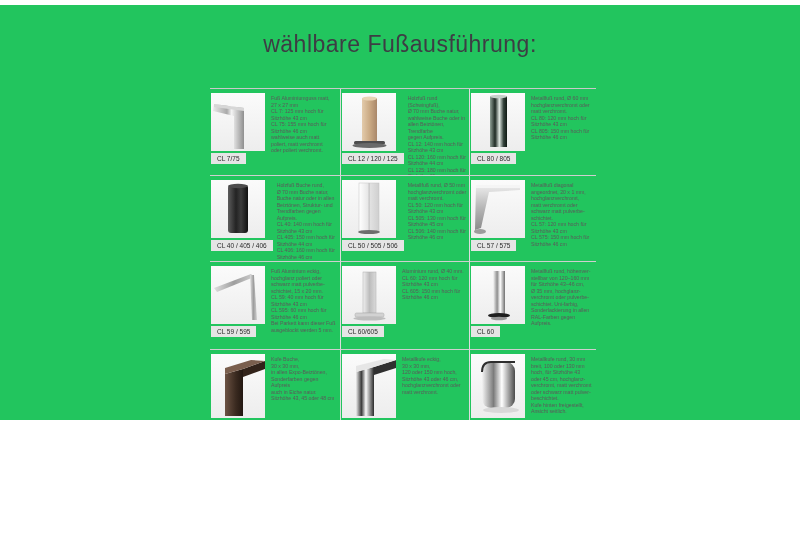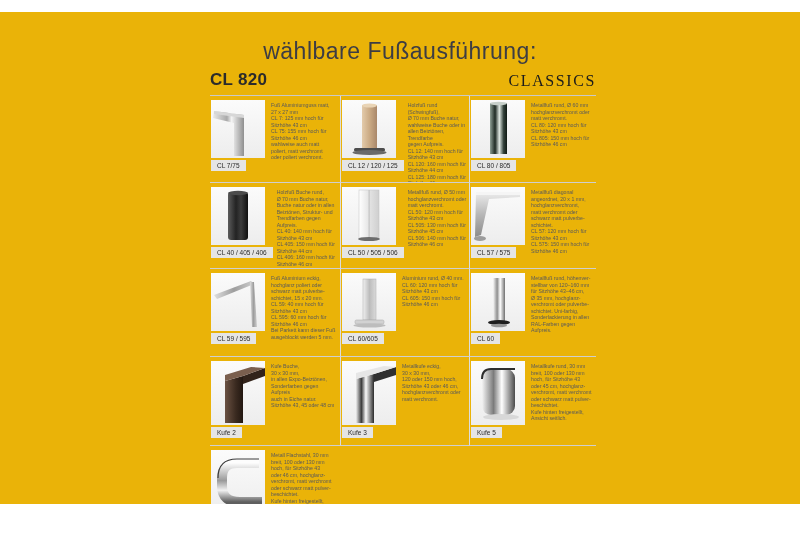--- a/index.html
+++ b/index.html
@@ -1,17 +1,17 @@
 <!DOCTYPE html>
 <html><head>
 <meta charset="utf-8">
 <style>
   html,body{margin:0;padding:0;background:#fff;}
   body{font-family:"Liberation Sans", sans-serif;}
-  .sheet{position:relative;width:800px;height:492px;background:#eab308;overflow:hidden;margin:12px auto;}
+  .sheet{position:relative;width:800px;height:415px;background:#22c55e;overflow:hidden;margin:5px auto;}
   .page-title{position:absolute;left:0;top:26px;width:100%;text-align:center;
     font-size:23px;font-weight:400;color:#3d3d44;letter-spacing:.5px;}
   .series-row{position:absolute;left:210px;top:58px;width:386px;display:flex;
     justify-content:space-between;align-items:flex-end;}
   .series-name{font-size:17px;font-weight:700;color:#2b2b2b;letter-spacing:.3px;}
   .collection-name{font-family:"Liberation Serif", serif;font-size:16px;color:#1c1c1c;letter-spacing:1.6px;}
   .grid{position:absolute;left:210px;top:83px;width:386px;display:grid;
     grid-template-columns:130px 129px 127px;grid-template-rows:87px 86px 88px 89px 90px;
     border-top:1px solid #c9c9c9;}
   .cell{border-bottom:1px solid #cfcfcf;padding:4px 2px 0 1px;display:flex;gap:4px;overflow:hidden;}
@@ -25,24 +25,20 @@
     padding:0 6px;white-space:nowrap;}
   .desc{flex:1;font-size:5.2px;line-height:1.25;color:#5a5a5a;white-space:pre-line;padding-top:2px;}
 </style>
 </head>
 <body>
 
 <div class="sheet">
 
   <div class="page-title">wählbare Fußausführung:</div>
 
-  <div class="series-row">
-    <span class="series-name">CL 820</span>
-    <span class="collection-name">CLASSICS</span>
-  </div>
 
   <div class="grid">
 
     <div class="cell c1">
       <div class="thumbcol">
         <div class="thumb">
           <svg width="54" height="58" viewBox="0 0 54 58">
             <defs>
                 <linearGradient id="g1" x1="0" y1="0" x2="1" y2="0">
               <stop offset="0" stop-color="#e9e9e9"></stop>

